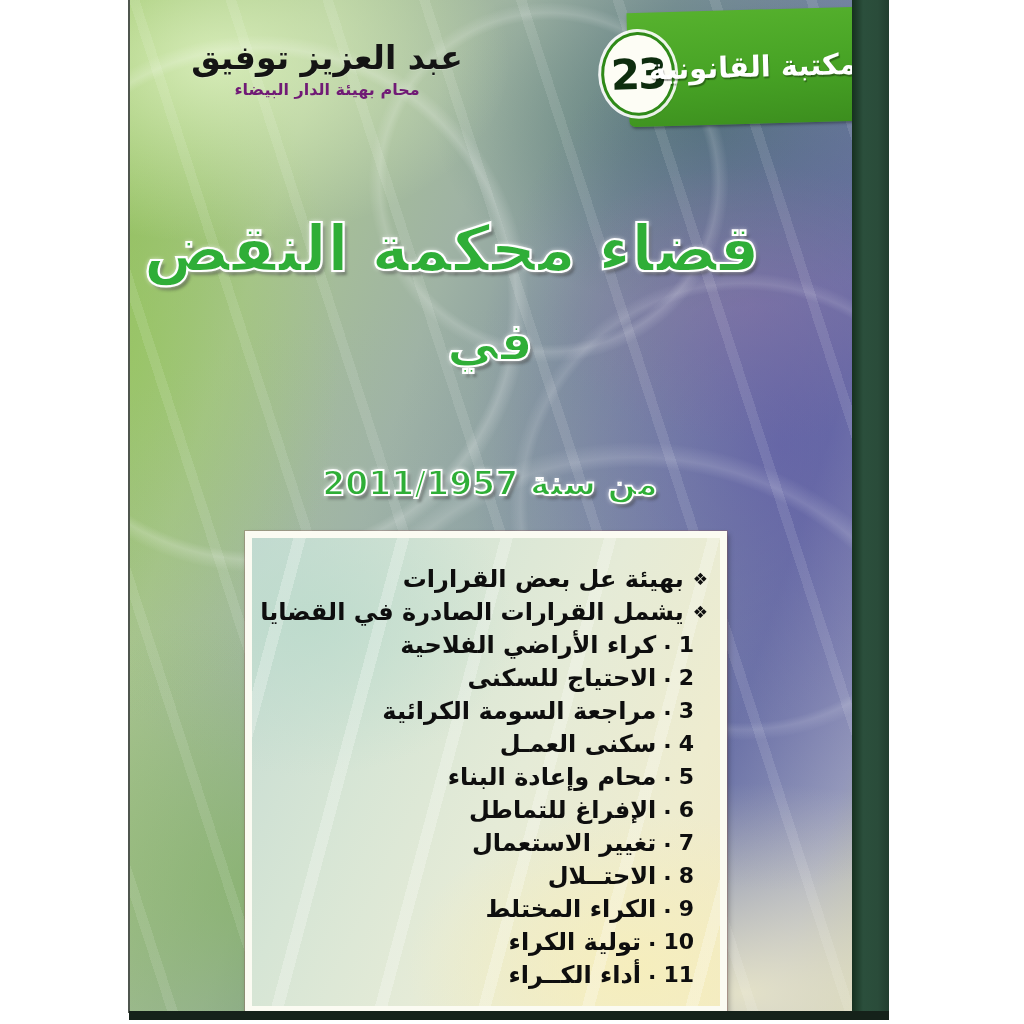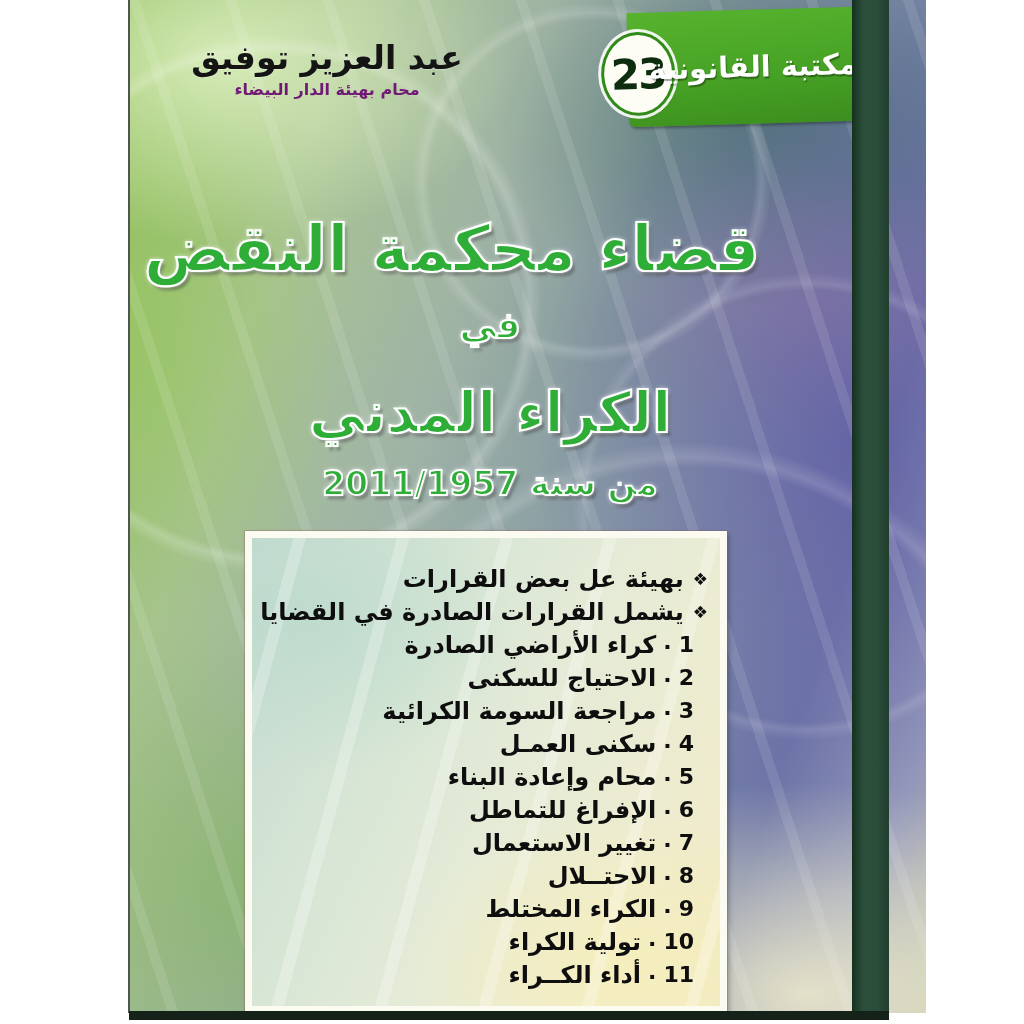--- a/index.html
+++ b/index.html
@@ -5,21 +5,21 @@
   html,body{margin:0;padding:0;}
   body{
     width:1024px;height:1024px;overflow:hidden;background:#ffffff;
     font-family:"DejaVu Sans","Liberation Sans",sans-serif;
     position:relative;
   }
   .page{position:absolute;inset:0;background:#ffffff;}
 
   
   .book{
-    position:absolute;left:130px;top:0;width:796px;height:1013px;
+    position:absolute;left:130px;top:0;width:722px;height:1013px;
     overflow:hidden;
     box-shadow:-2px 0 0 rgba(20,30,20,.75), 0 -1px 0 rgba(20,30,20,.4);
   }
   .cover-art{
     position:absolute;inset:0;
     background:
       radial-gradient(ellipse 420px 260px at 12% 6%,  rgba(228,246,200,.80), rgba(228,246,200,0) 70%),
       radial-gradient(ellipse 300px 520px at 0% 35%,  rgba(150,200,90,.55),  rgba(150,200,90,0) 70%),
       radial-gradient(ellipse 470px 390px at 20% 88%, rgba(122,180,72,.55),  rgba(122,180,72,0) 72%),
       radial-gradient(ellipse 430px 620px at 90% 44%, rgba(88,78,164,.52),   rgba(88,78,164,0) 72%),
@@ -84,21 +84,21 @@
   .author-role{font-size:16px;font-weight:bold;color:#701a75;margin-top:3px;white-space:nowrap;}
 
   
   .title-line,.years{
     position:absolute;left:90px;width:540px;text-align:center;direction:rtl;
     font-weight:bold;color:var(--title-green,#2fae37);white-space:nowrap;
     -webkit-text-stroke:2.2px #ffffff;
     text-shadow:0 0 5px rgba(255,255,255,.95), 3px 4px 3px rgba(35,35,35,.45);
   }
   .t1{top:212px;font-size:64px;}
-  .t2{top:304px;font-size:37px;}
+  .t2{top:312px;font-size:52px;}
   .t3{top:380px;font-size:56px;}
   .years{top:464px;font-size:33px;-webkit-text-stroke:1.8px #ffffff;
     display:flex;justify-content:center;column-gap:12px;}
   .years .yv{direction:ltr;unicode-bidi:bidi-override;text-align:right;}
 
   
   .cbox{
     position:absolute;left:115px;top:531px;width:482px;height:482px;
     box-sizing:border-box;border:7px solid #fbfbf2;
     box-shadow:0 0 0 1px rgba(145,95,95,.35), 2px 3px 5px rgba(0,0,0,.28);
@@ -140,42 +140,41 @@
 
     <div class="banner">
       <div class="badge">
         <span>23</span>
       </div>
       <div class="banner-label">المكتبة القانونية</div>
     </div>
 
     <div class="title-line t1">قضاء محكمة النقض</div>
     <div class="title-line t2">في</div>
-    <div class="title-line t3">الكراء المدني</div>
 
     <div class="years">
       <span>من سنة</span>
       <span class="yv">2011/1957</span>
     </div>
 
     <div class="cbox">
 
       <div class="row brow">
         <span class="bullet">❖</span>
         <span>بهيئة عل بعض القرارات</span>
       </div>
       <div class="row brow">
         <span class="bullet">❖</span>
         <span>يشمل القرارات الصادرة في القضايا التالية :</span>
       </div>
 
       <div class="row irow">
         <span class="num">1</span>
         <span class="sep">.</span>
-        <span class="lbl">كراء الأراضي الصادرة</span>
+        <span class="lbl">كراء الأراضي الفلاحية</span>
       </div>
       <div class="row irow">
         <span class="num">2</span>
         <span class="sep">.</span>
         <span class="lbl">الاحتياج للسكنى</span>
       </div>
       <div class="row irow">
         <span class="num">3</span>
         <span class="sep">.</span>
         <span class="lbl">مراجعة السومة الكرائية</span>

